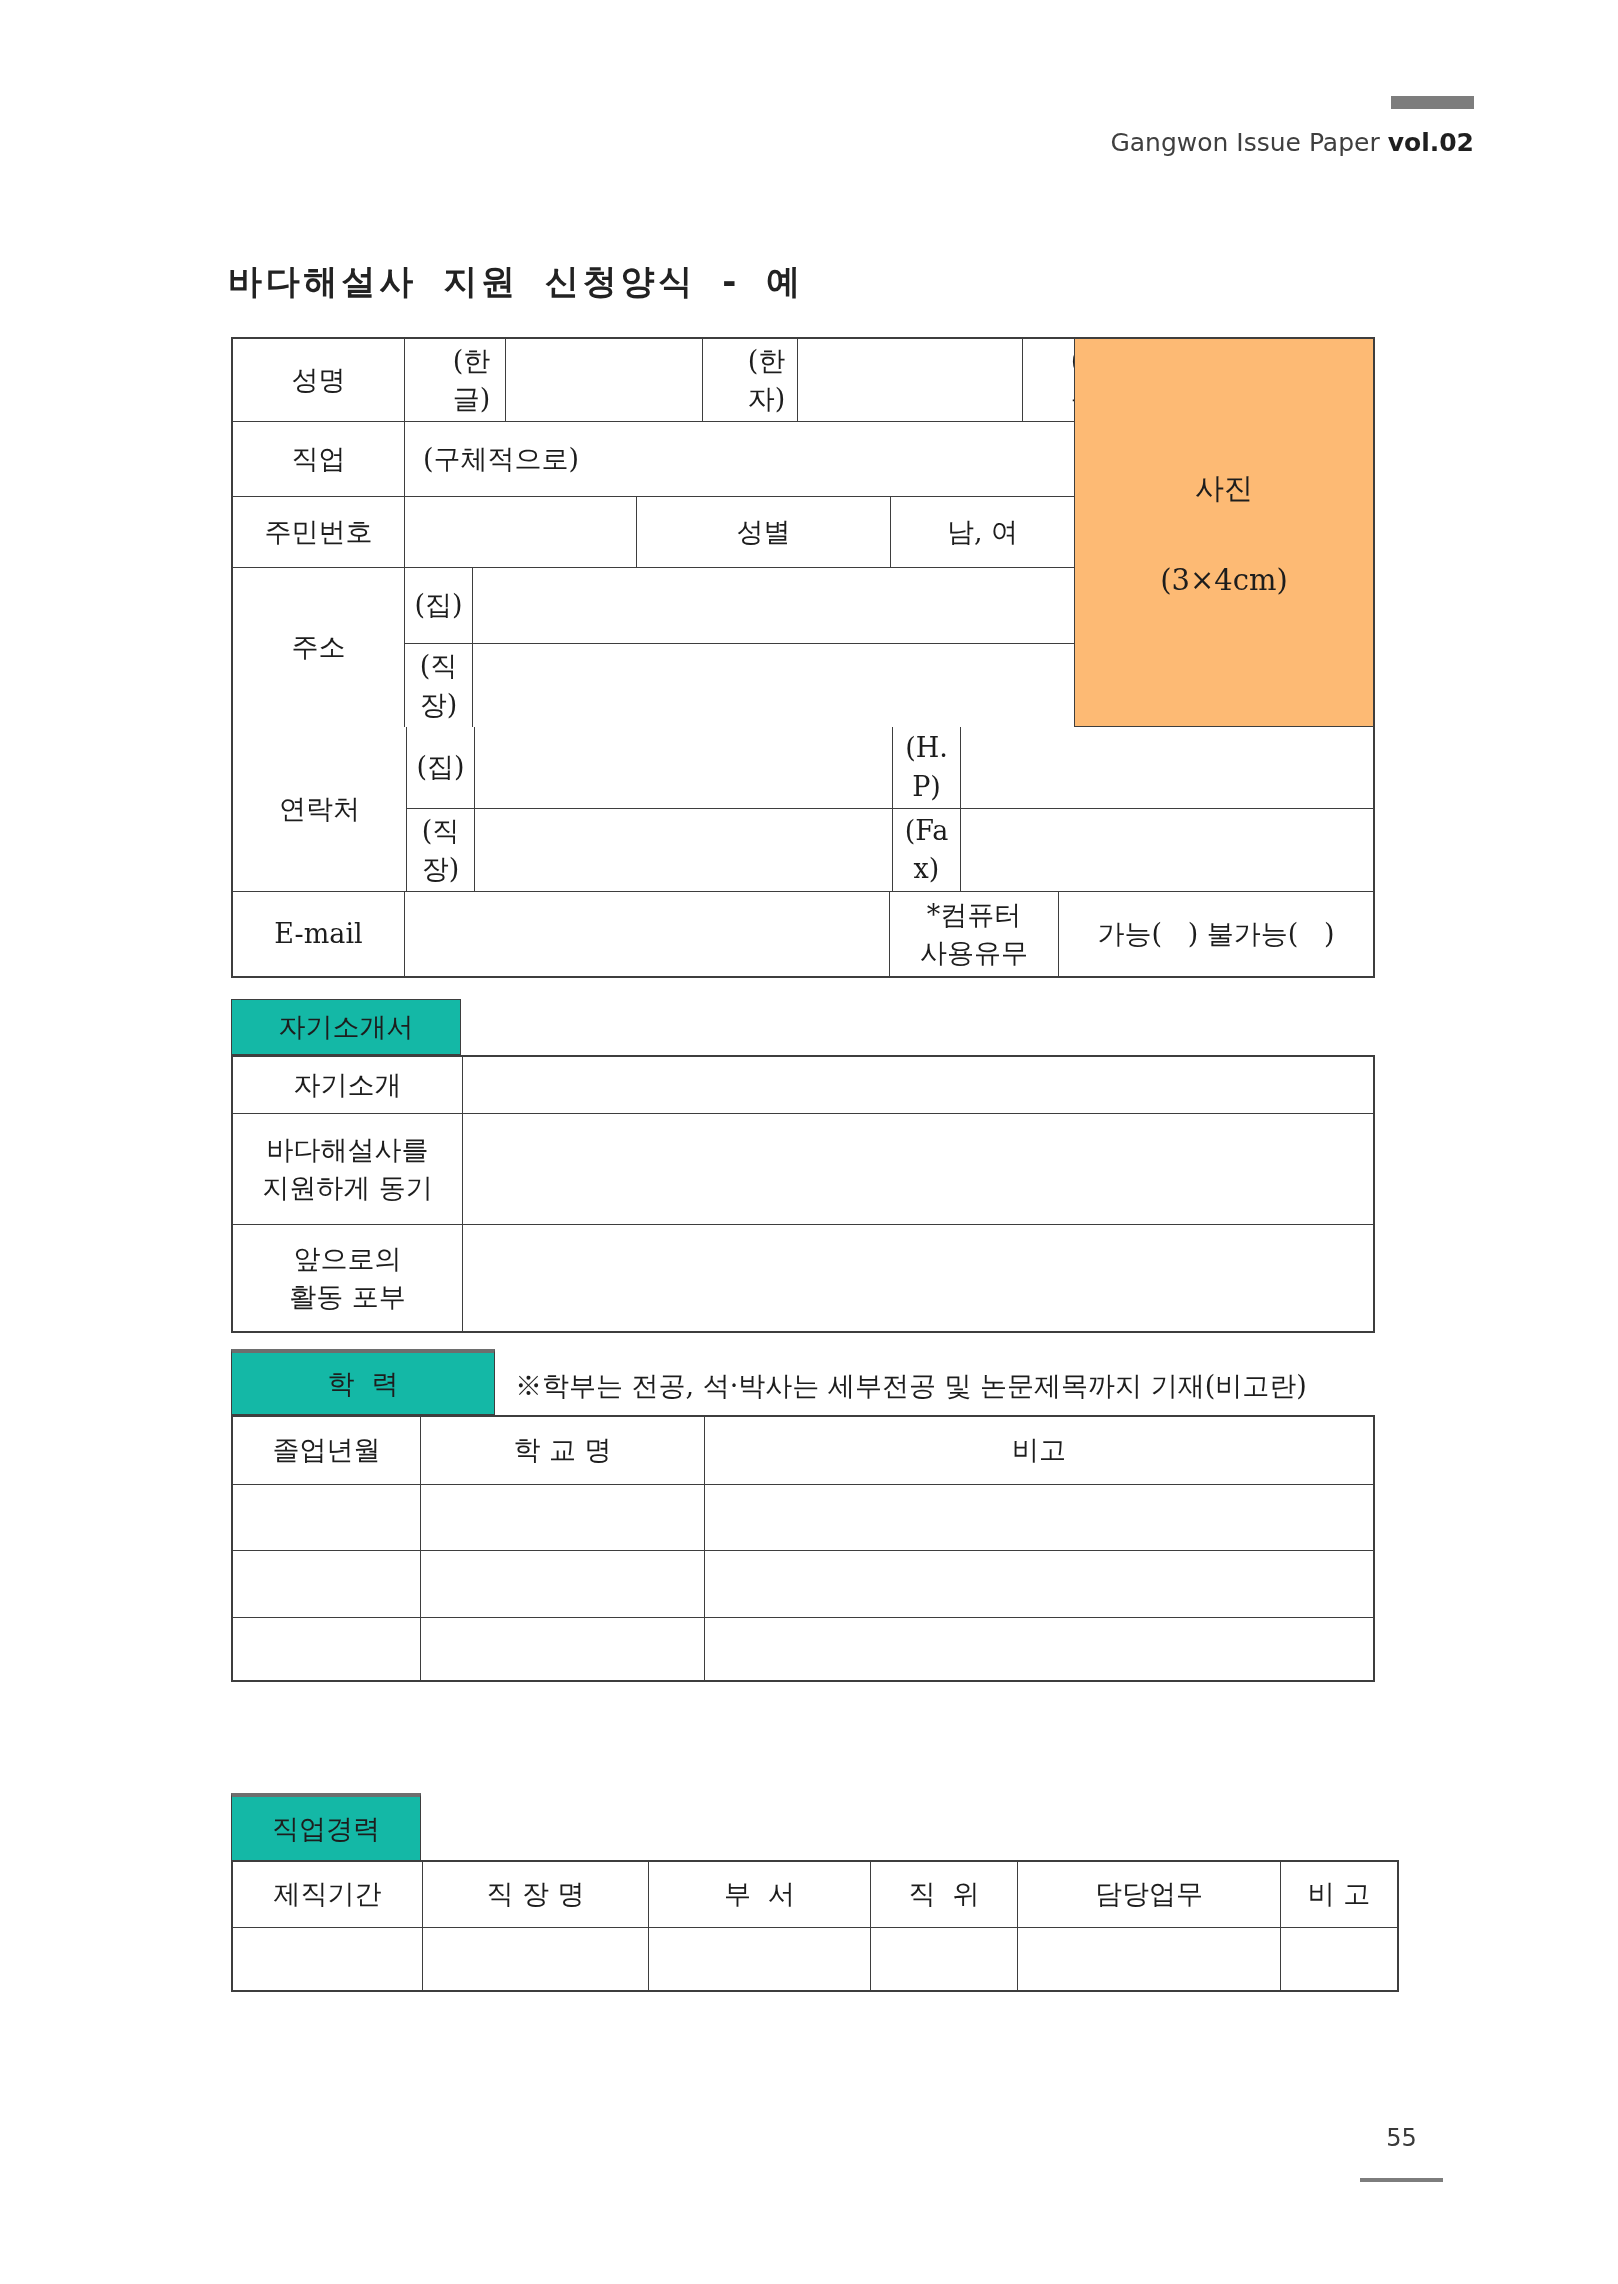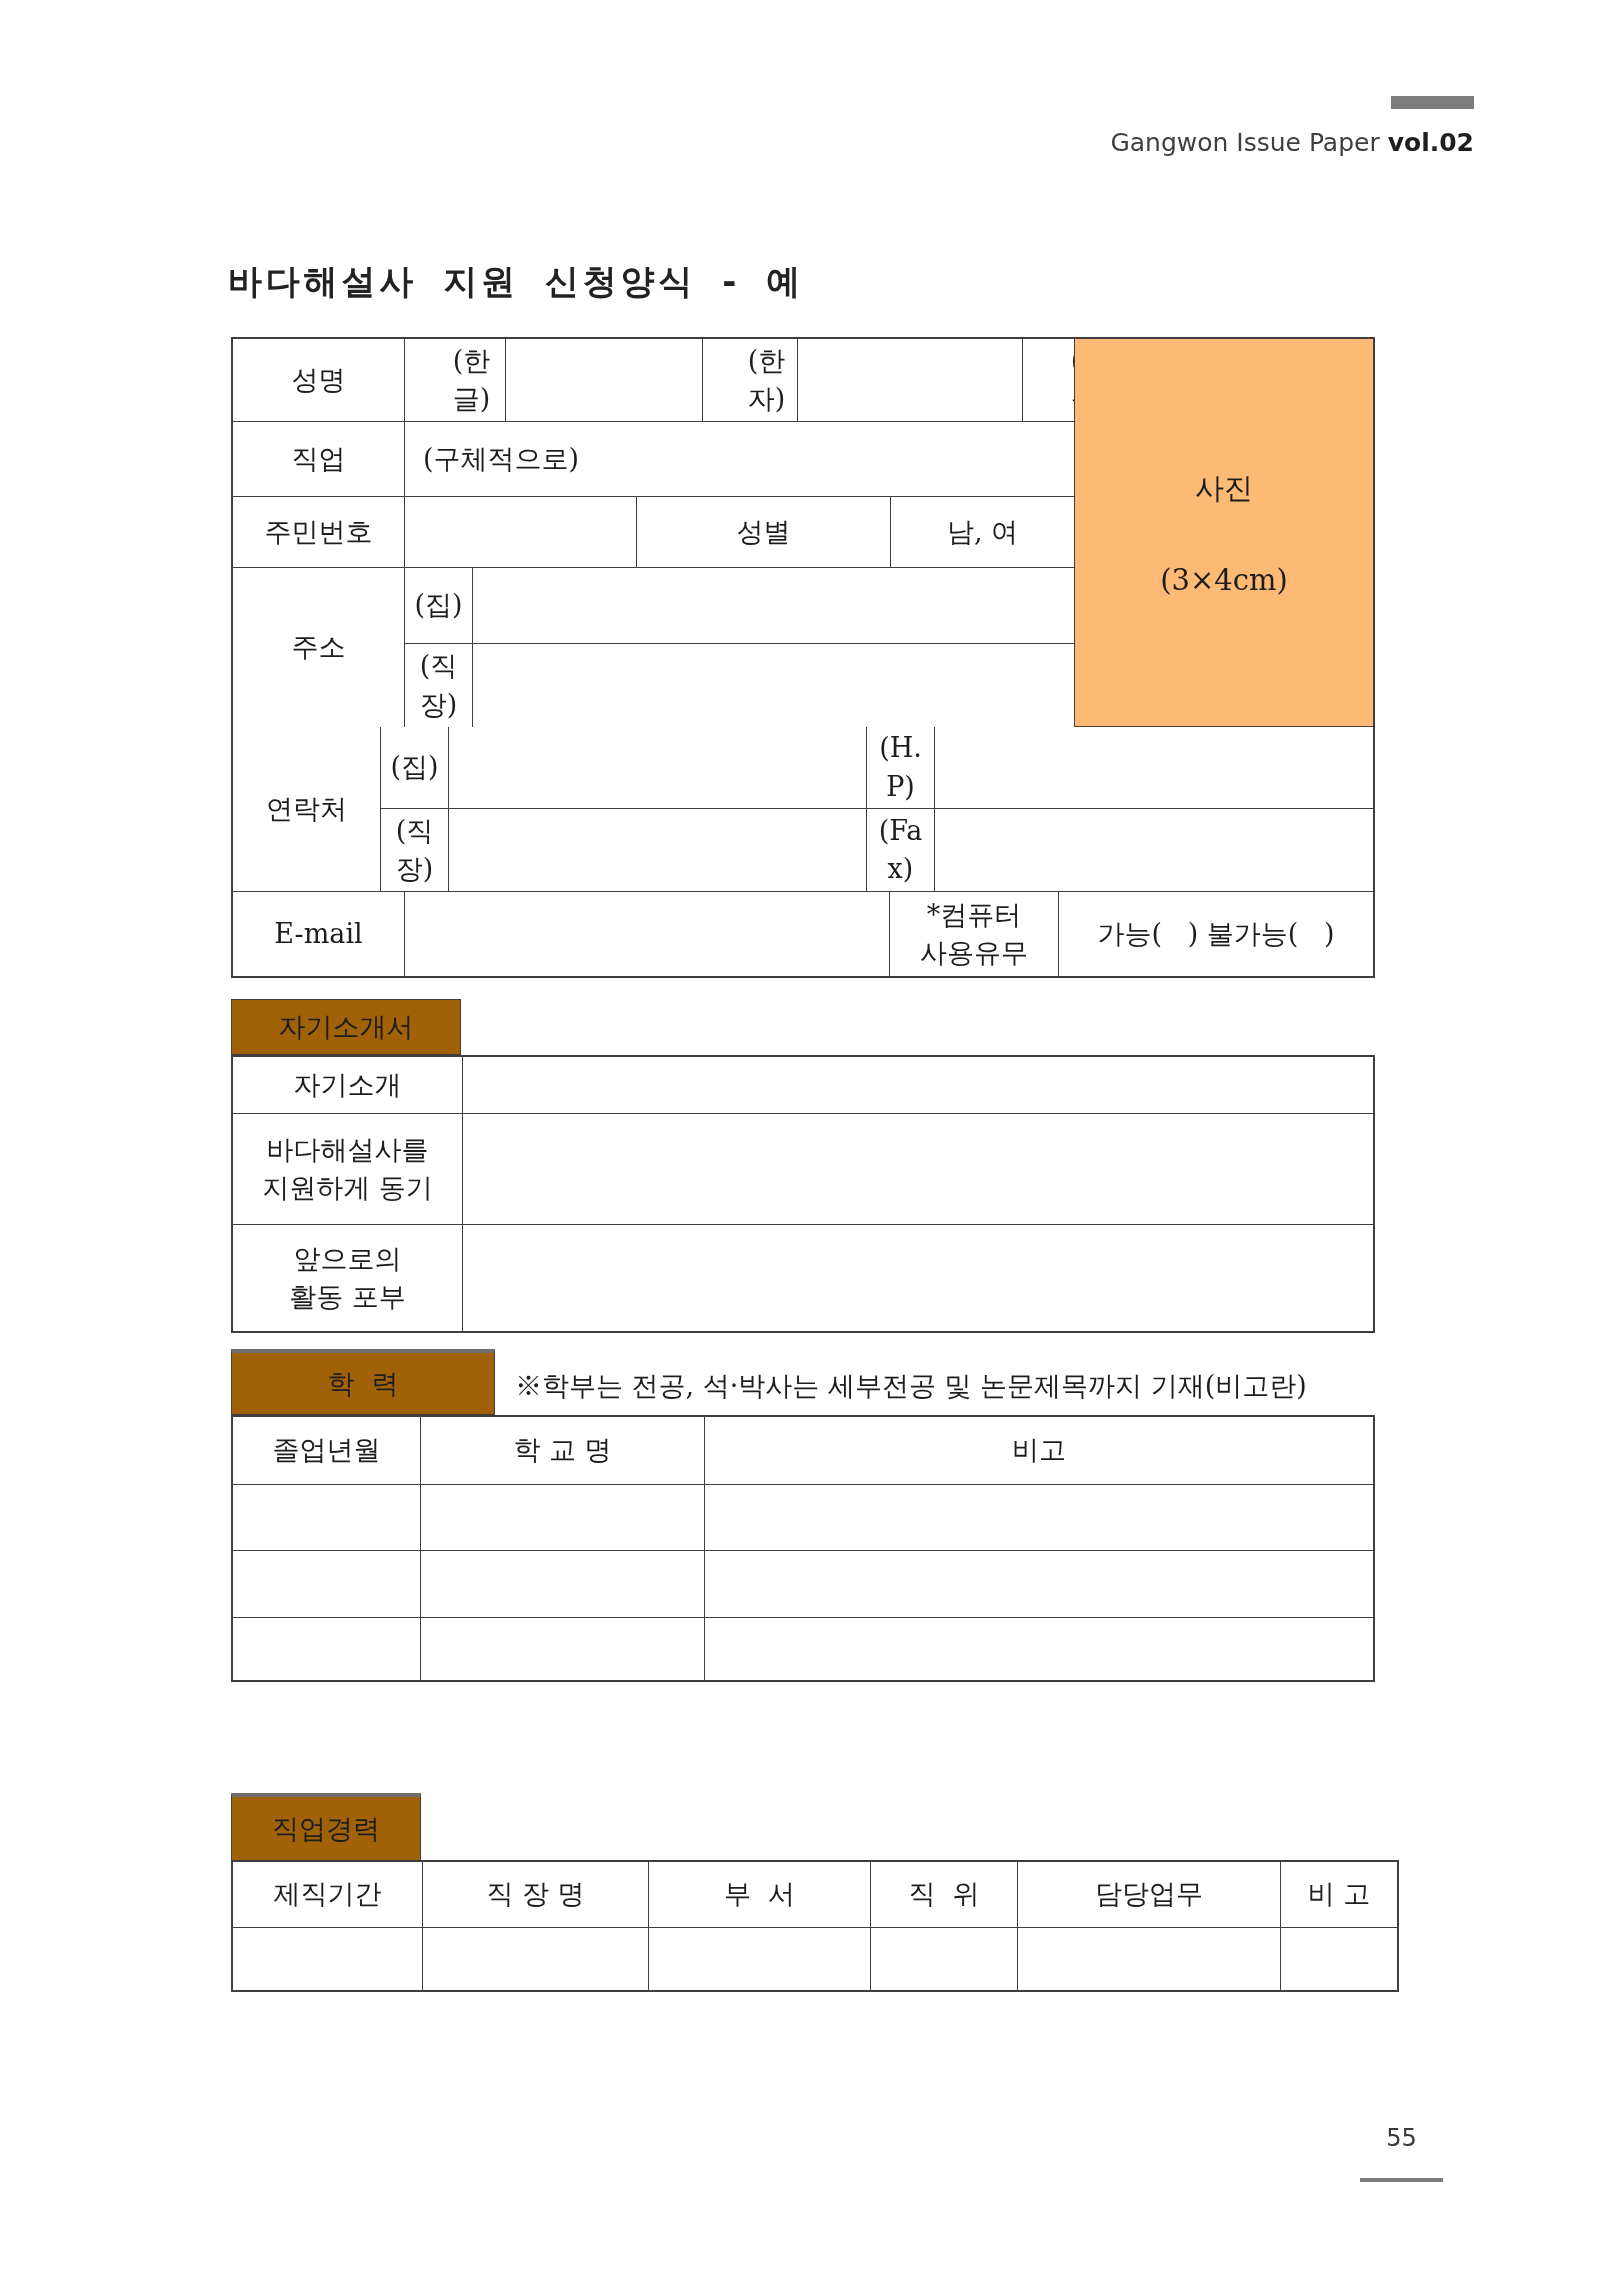--- a/index.html
+++ b/index.html
@@ -38,21 +38,21 @@
     border-right: 1.5px solid #3e3e3e;
     font-size: 27px; line-height: 1.42; white-space: pre-wrap; text-align: center;
     flex: 0 0 auto; min-width: 0;
   }
   .cell.nbr { border-right: none; }
   .cell.grow { flex: 1 1 auto; }
   .cell.left { justify-content: flex-start; padding-left: 18px; }
   .col { display: flex; flex-direction: column; flex: 1 1 auto; min-width: 0; }
 
   .box {
-    position: absolute; border: 1.5px solid #3e3e3e; background: #a16207;
+    position: absolute; border: 1.5px solid #3e3e3e; background: #14b8a6;
     display: flex; align-items: center; justify-content: center;
     font-size: 27px; white-space: pre-wrap; text-align: center;
   }
   .box.thick { border-top: 4.5px solid #6e6e6e; }
 
   
   .ga { position: relative; height: 388px; flex: 0 0 auto; }
   .ga-rows { margin-right: 299px; display: flex; flex-direction: column; height: 100%; }
   .photo {
     position: absolute; top: 0; right: 0; width: 299px; height: 388px;
@@ -130,21 +130,21 @@
               <div class="cell grow nbr"></div>
             </div>
           </div>
         </div>
       </div>
     </div>
 
     <div class="gb">
 
       <div class="row" style="height:165px;">
-        <div class="cell" style="width:148px;text-align:right;">연락처</div>
+        <div class="cell" style="width:174px;text-align:right;">연락처</div>
         <div class="col">
           <div class="row" style="height:82px;">
             <div class="cell" style="width:68px;">(집)</div>
             <div class="cell" style="width:418px;"></div>
             <div class="cell" style="width:68px;">(H.
 P)</div>
             <div class="cell grow nbr"></div>
           </div>
           <div class="row nbb grow">
             <div class="cell" style="width:68px;">(직

